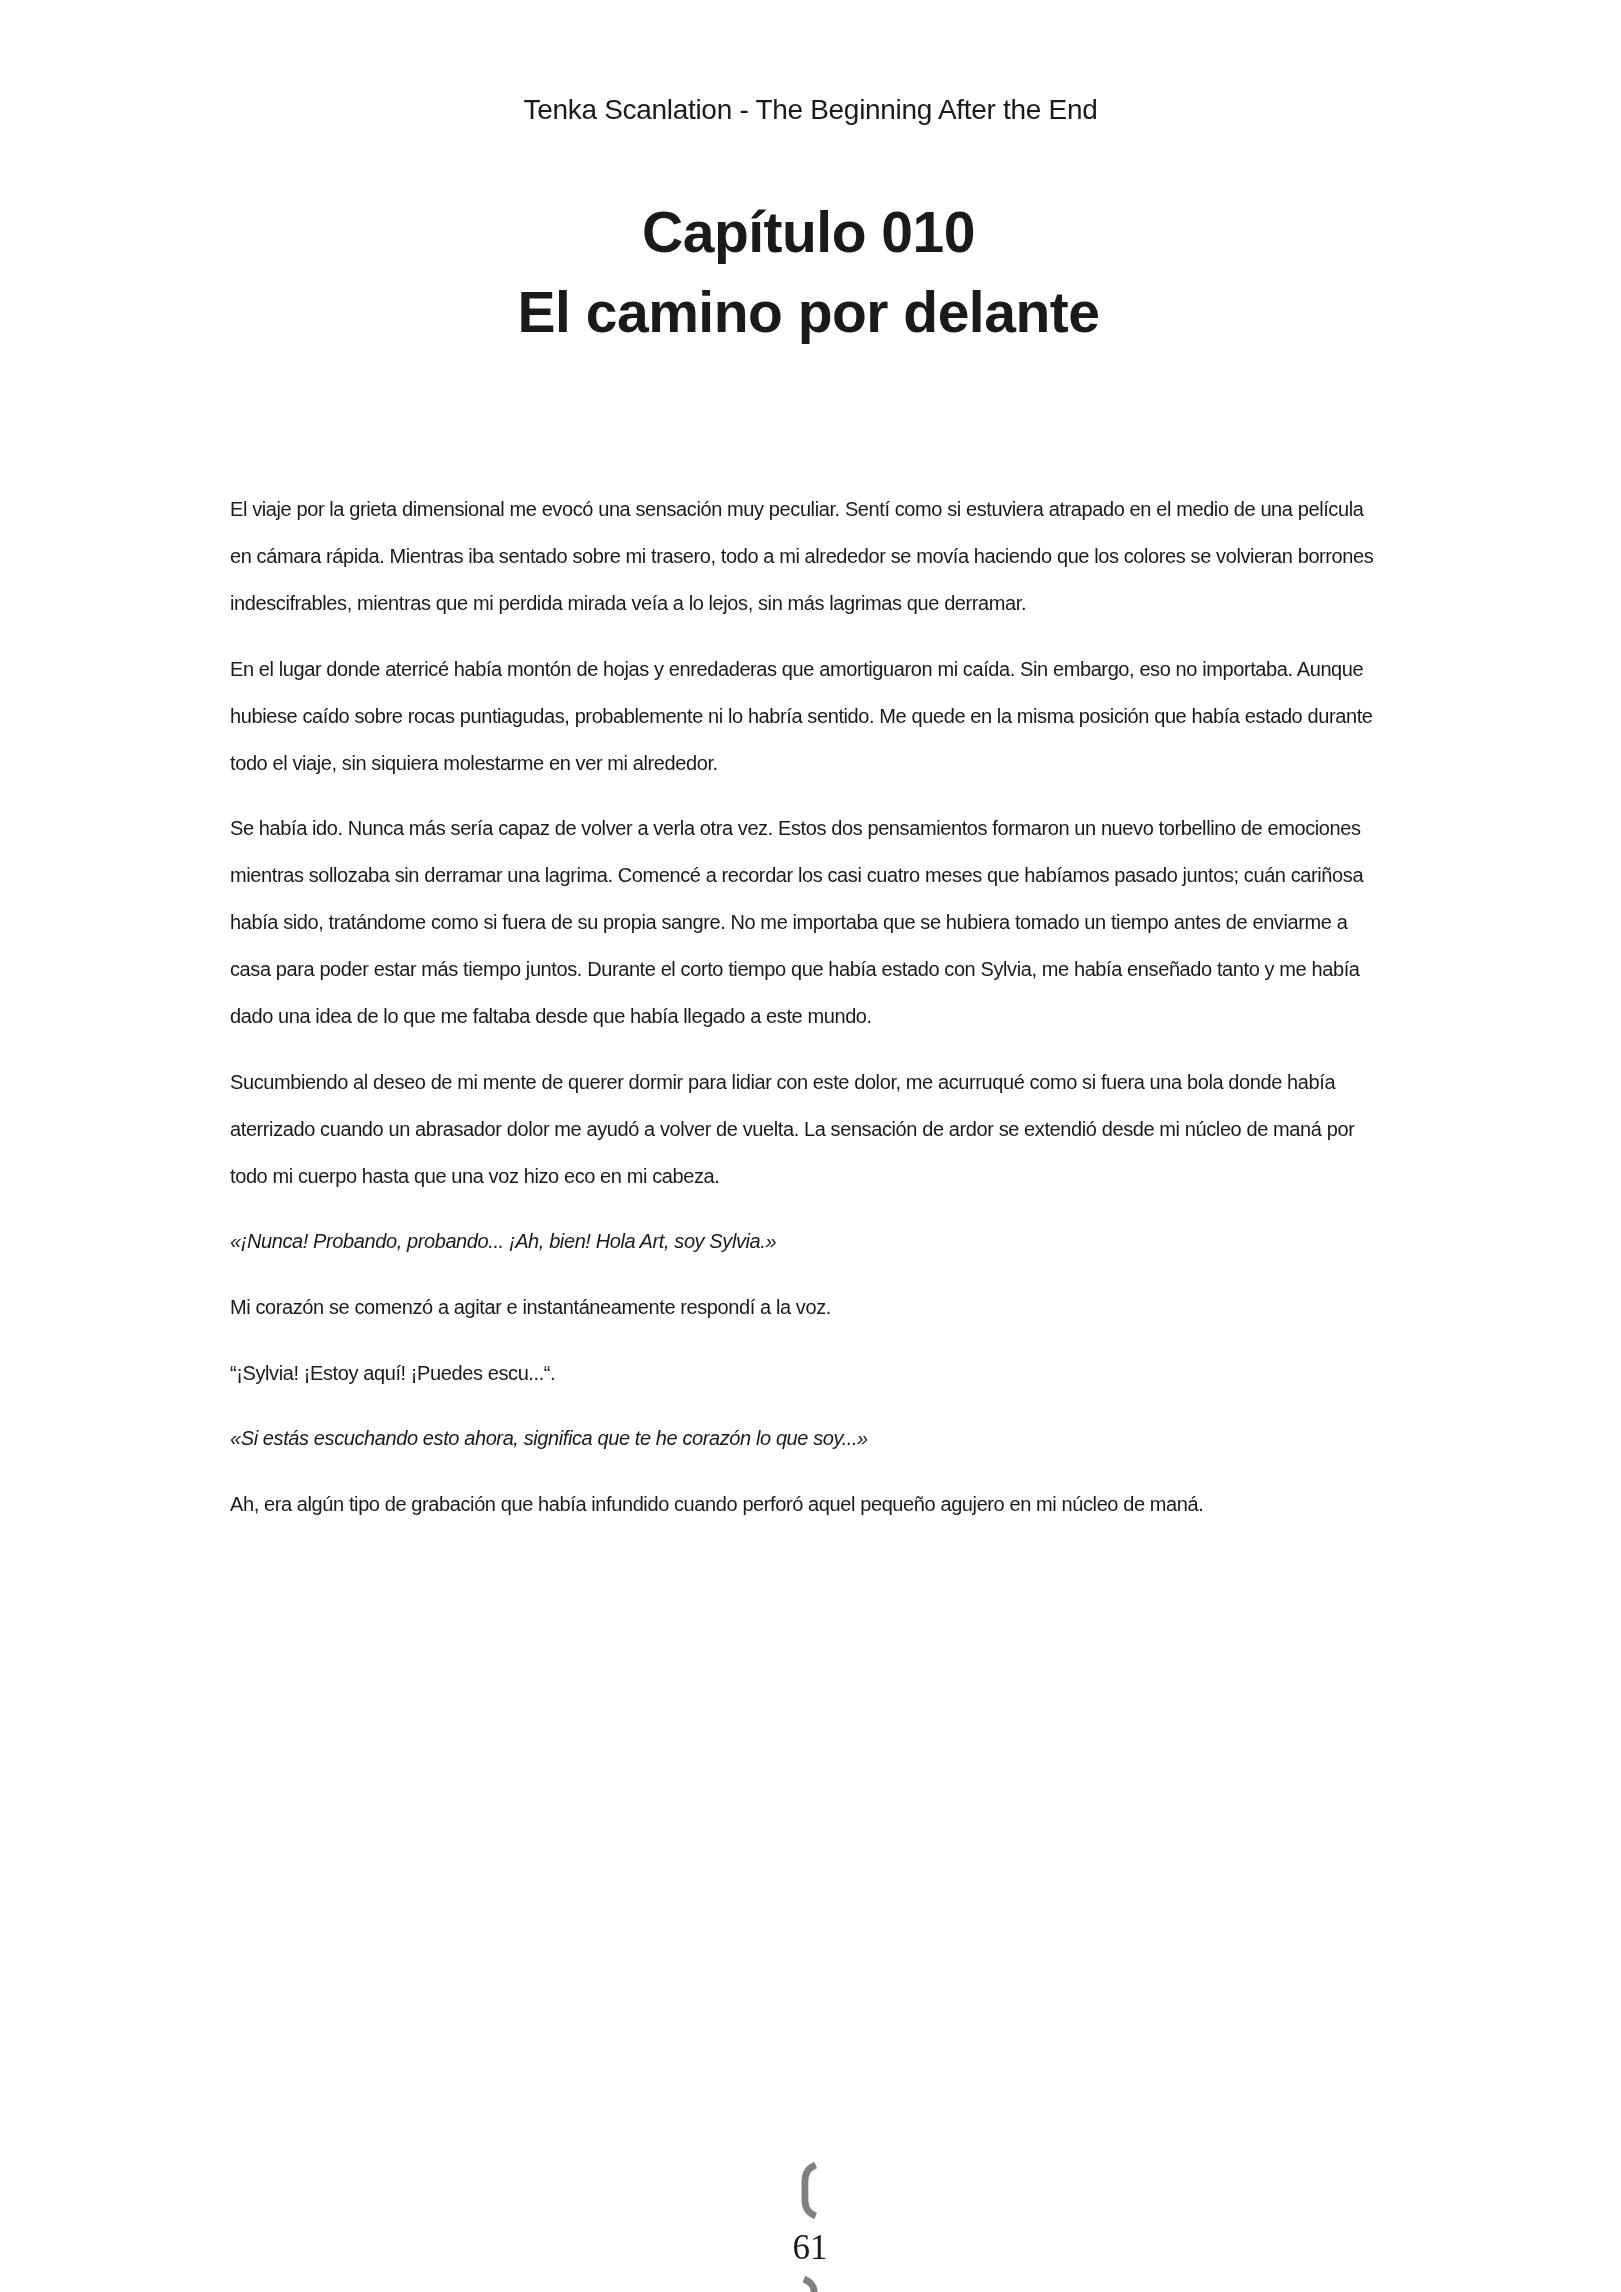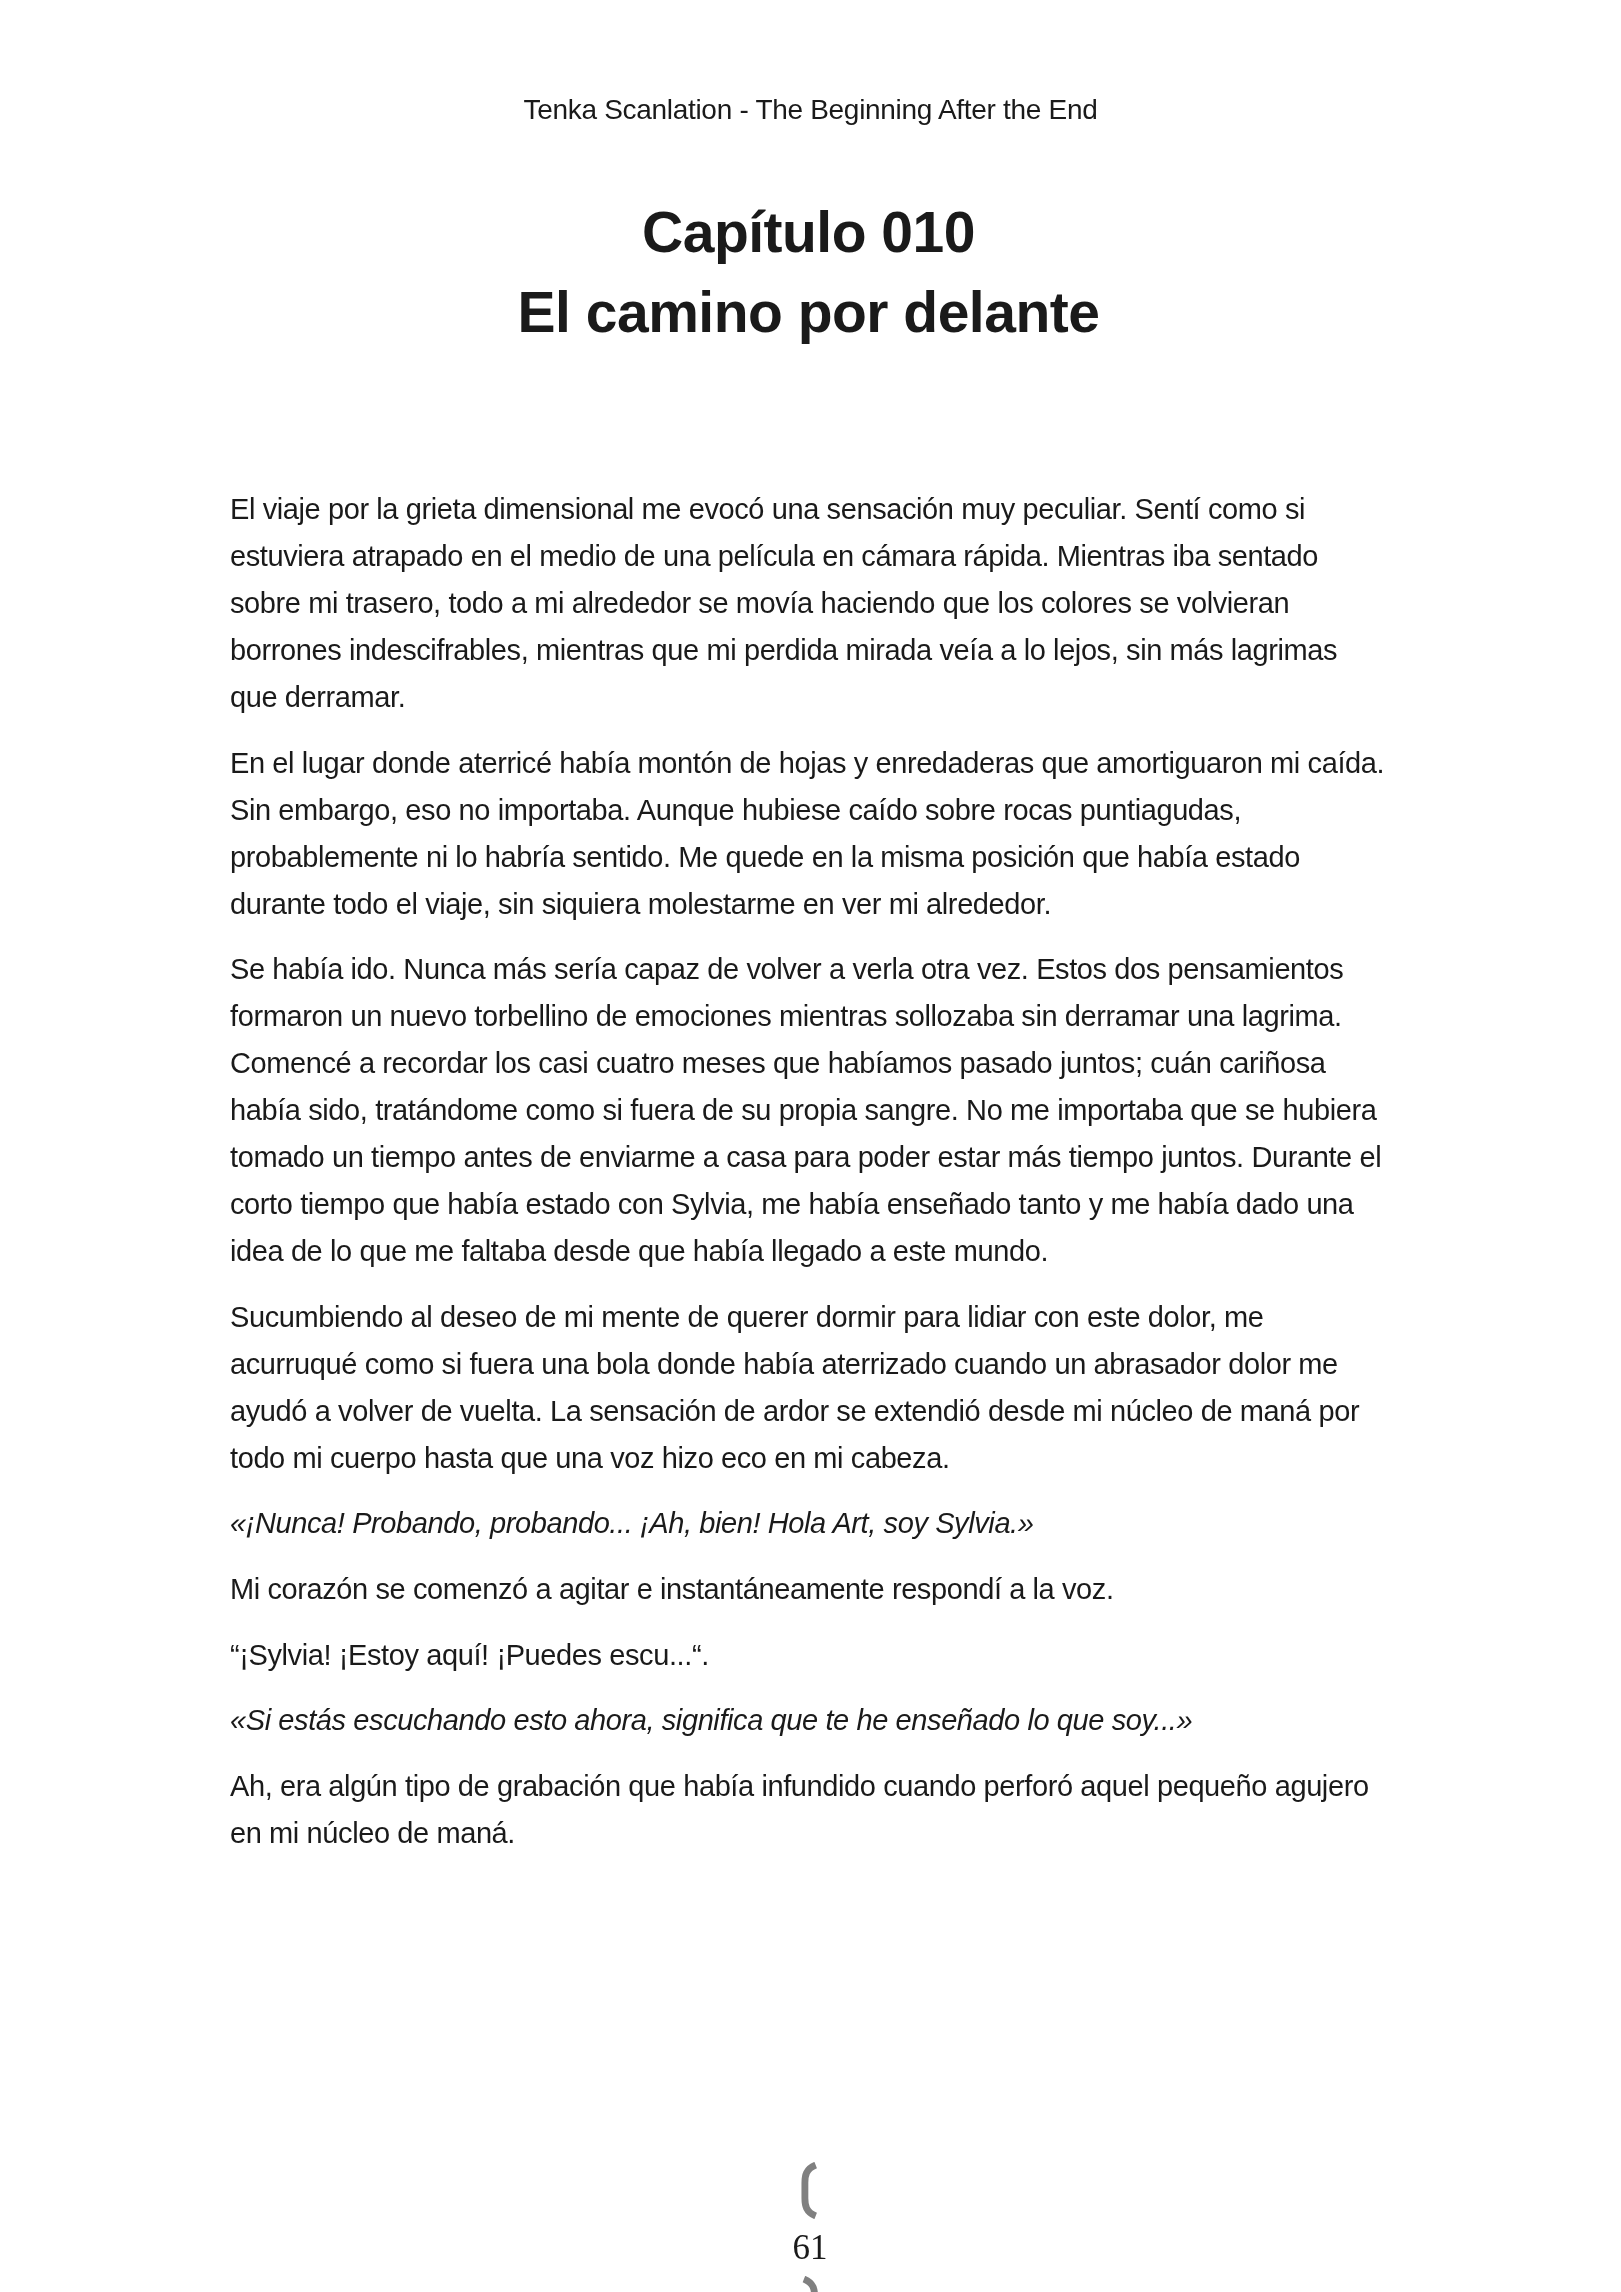--- a/index.html
+++ b/index.html
@@ -31,21 +31,21 @@
     font-size: 57px;
     font-weight: 700;
     line-height: 80px;
     letter-spacing: -0.5px;
   }
   .body-text {
     position: absolute;
     top: 486px;
     left: 230px;
     width: 1160px;
-    font-size: 29px;
+    font-size: 20px;
     line-height: 47px;
     letter-spacing: -0.4px;
     text-align: left;
   }
   .para { margin: 0 0 18.6px 0; }
   .para.italic { font-style: italic; }
   .doc-footer {
     position: absolute;
     top: 2162px;
     left: 230px;
@@ -83,21 +83,21 @@
   </div>
 
   <div class="body-text">
     <p class="para">El viaje por la grieta dimensional me evocó una sensación muy peculiar. Sentí como si estuviera atrapado en el medio de una película en cámara rápida. Mientras iba sentado sobre mi trasero, todo a mi alrededor se movía haciendo que los colores se volvieran borrones indescifrables, mientras que mi perdida mirada veía a lo lejos, sin más lagrimas que derramar.</p>
     <p class="para">En el lugar donde aterricé había montón de hojas y enredaderas que amortiguaron mi caída. Sin embargo, eso no importaba. Aunque hubiese caído sobre rocas puntiagudas, probablemente ni lo habría sentido. Me quede en la misma posición que había estado durante todo el viaje, sin siquiera molestarme en ver mi alrededor.</p>
     <p class="para">Se había ido. Nunca más sería capaz de volver a verla otra vez. Estos dos pensamientos formaron un nuevo torbellino de emociones mientras sollozaba sin derramar una lagrima. Comencé a recordar los casi cuatro meses que habíamos pasado juntos; cuán cariñosa había sido, tratándome como si fuera de su propia sangre. No me importaba que se hubiera tomado un tiempo antes de enviarme a casa para poder estar más tiempo juntos. Durante el corto tiempo que había estado con Sylvia, me había enseñado tanto y me había dado una idea de lo que me faltaba desde que había llegado a este mundo.</p>
     <p class="para">Sucumbiendo al deseo de mi mente de querer dormir para lidiar con este dolor, me acurruqué como si fuera una bola donde había aterrizado cuando un abrasador dolor me ayudó a volver de vuelta.  La sensación de ardor se extendió desde mi núcleo de maná por todo mi cuerpo hasta que una voz hizo eco en mi cabeza.</p>
     <p class="para italic">«¡Nunca! Probando, probando... ¡Ah, bien! Hola Art, soy Sylvia.»</p>
     <p class="para">Mi corazón se comenzó a agitar e instantáneamente respondí a la voz.</p>
     <p class="para">“¡Sylvia! ¡Estoy aquí! ¡Puedes escu...“.</p>
-    <p class="para italic">«Si estás escuchando esto ahora, significa que te he enseñado lo que soy...»</p>
+    <p class="para italic">«Si estás escuchando esto ahora, significa que te he corazón lo que soy...»</p>
     <p class="para">Ah, era algún tipo de grabación que había infundido cuando perforó aquel pequeño agujero en mi núcleo de maná.</p>
   </div>
 
   <div class="doc-footer">
     <div class="footer-rule"></div>
     <svg class="bracket" width="19.6" height="57" viewBox="0 0 20 58">
       <path d="M16 3 C6 7 5 14 5 21 L5 37 C5 44 6 51 16 55" fill="none" stroke="#808080" stroke-width="7"></path>
     </svg>
     <span class="pagenum">61</span>
     <svg class="bracket" width="19.6" height="57" viewBox="0 0 20 58">

